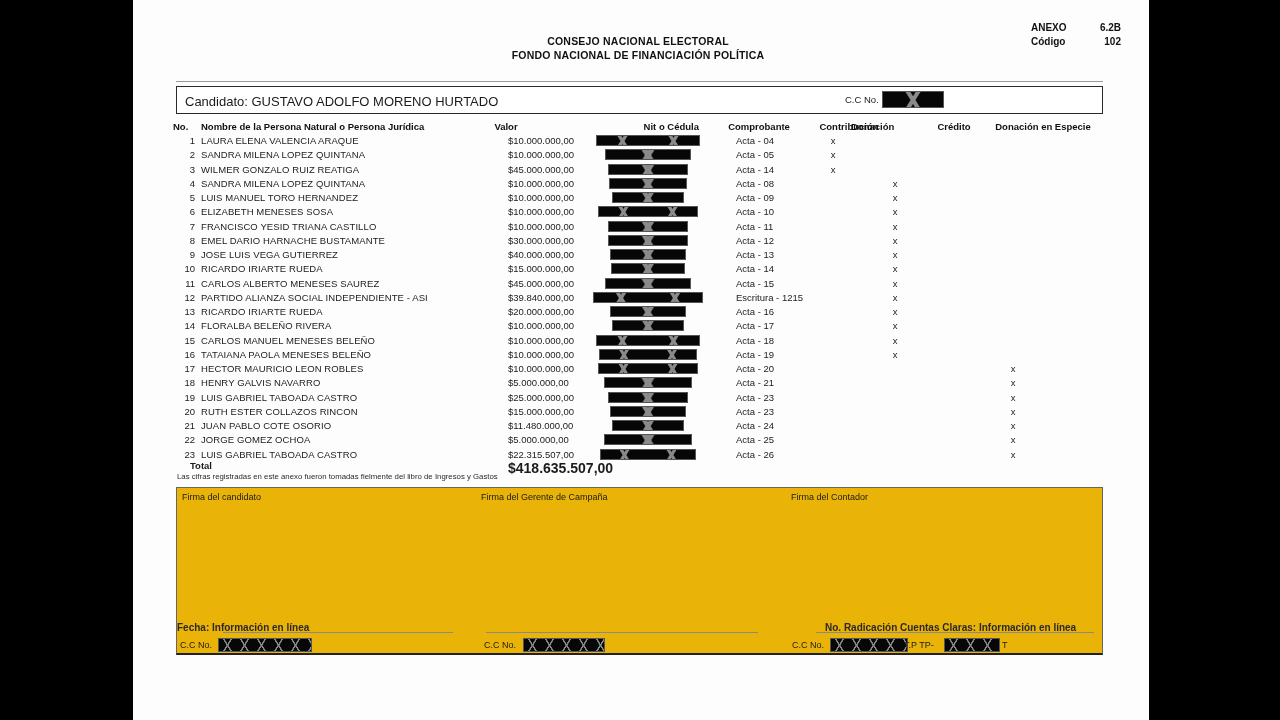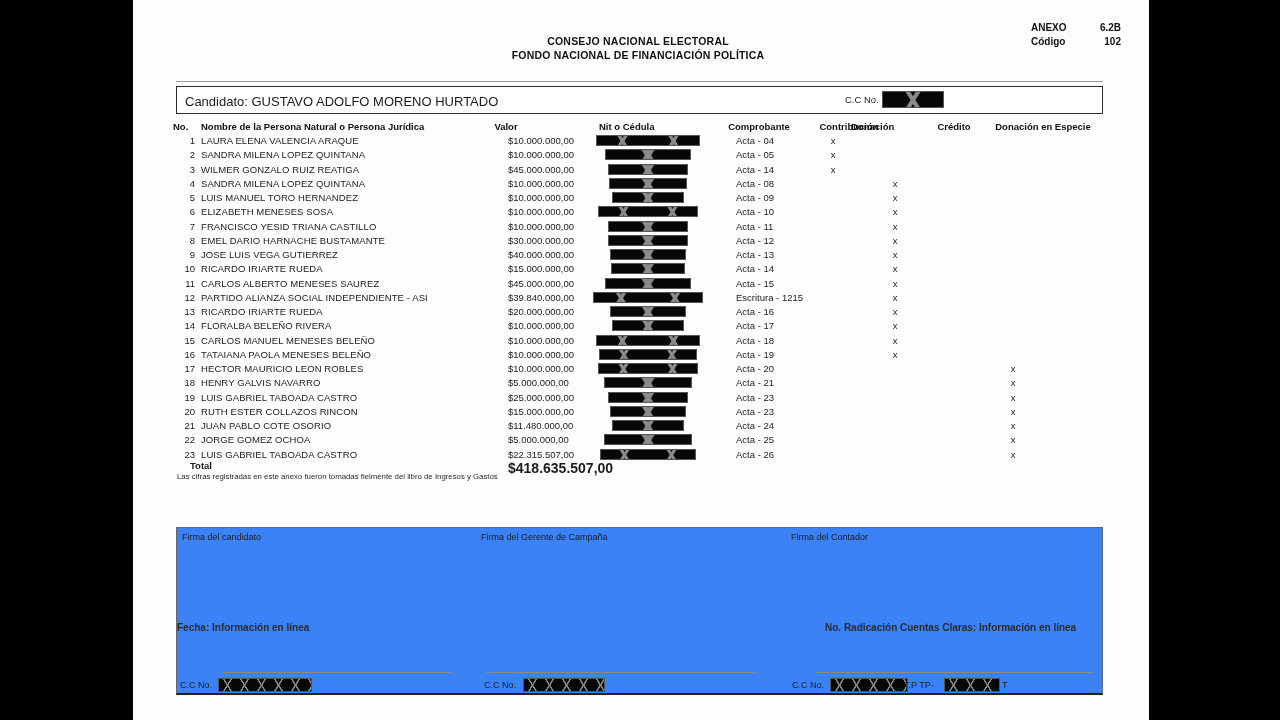--- a/index.html
+++ b/index.html
@@ -26,21 +26,21 @@
       background-image:linear-gradient(58deg, transparent 45%, #8a8a8a 47%, #8a8a8a 52%, transparent 54%),
                        linear-gradient(-58deg, transparent 45%, #8a8a8a 47%, #8a8a8a 52%, transparent 54%);
       background-repeat:repeat-x;background-size:100% 100%;}
   .rx.diamonds{background-size:17px 100%;}
 
   
   .thead span{position:absolute;top:121px;font-size:9.5px;font-weight:bold;white-space:nowrap;color:#111;}
   .h-no{left:40px;}
   .h-name{left:68px;}
   .h-valor{left:343px;width:60px;text-align:center;}
-  .h-nit{left:466px;width:100px;text-align:left;}
+  .h-nit{left:466px;width:100px;text-align:right;}
   .h-comp{left:576px;width:100px;text-align:center;}
   .h-contrib{left:666px;width:100px;text-align:center;}
   .h-don{left:718px;width:100px;}
   .h-cred{left:771px;width:100px;text-align:center;}
   .h-esp{left:850px;width:120px;text-align:center;}
 
   .trow{position:absolute;left:0;width:1016px;height:14px;font-size:9.5px;}
   .trow span{position:absolute;top:0;white-space:nowrap;}
   .c-no{left:40px;width:22px;text-align:right;}
   .c-name{left:68px;letter-spacing:.1px;}
@@ -48,21 +48,21 @@
   .c-nit{top:1px;height:11px;}
   .c-comp{left:603px;}
   .c-x{width:12px;text-align:center;color:#222;}
 
   .total-label{position:absolute;left:57px;top:460px;font-size:9.5px;font-weight:bold;}
   .total-value{position:absolute;left:375px;top:460px;font-size:14px;font-weight:bold;}
   .note{position:absolute;left:44px;top:472px;font-size:7.8px;color:#2a2a2a;}
 
   
   .sig-box{position:absolute;left:43px;top:487px;width:925px;height:165px;border:1px solid #666;
-           border-bottom:2px solid #222;background:#3b82f6;margin-top:40px;}
+           border-bottom:2px solid #222;background:#eab308;}
   .sig-label{position:absolute;top:4px;font-size:9px;color:#1b1b1b;white-space:nowrap;}
   .sl-cand{left:5px;}
   .sl-ger{left:304px;}
   .sl-cont{left:614px;}
   .sigline{position:absolute;top:144px;height:1px;background:#8a8a8a;}
   .s1{left:46px;width:230px;}
   .s2{left:309px;width:272px;}
   .s3{left:639px;width:278px;}
 
   .ccrow{position:absolute;top:150px;height:14px;font-size:9px;width:100%;}

